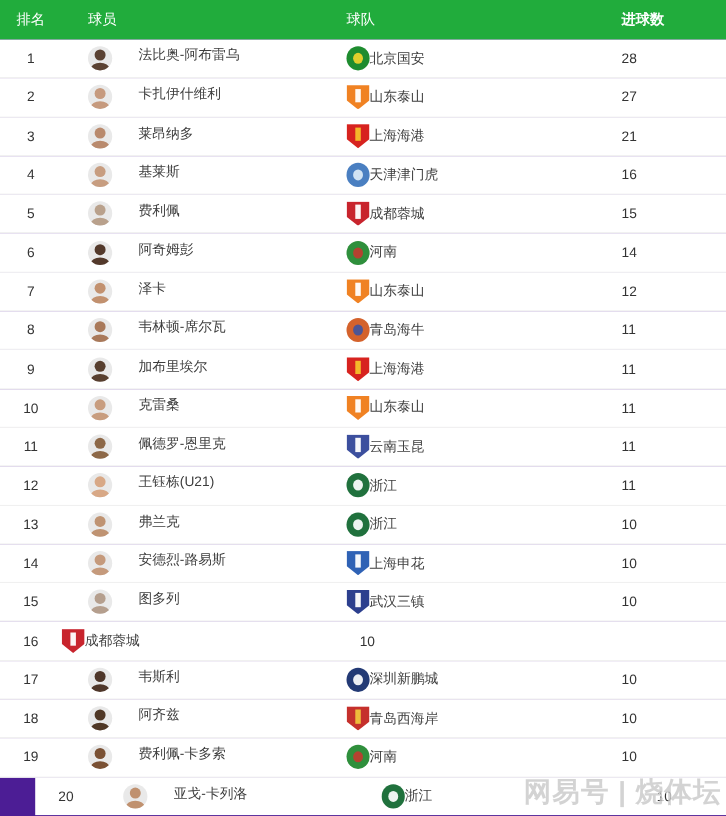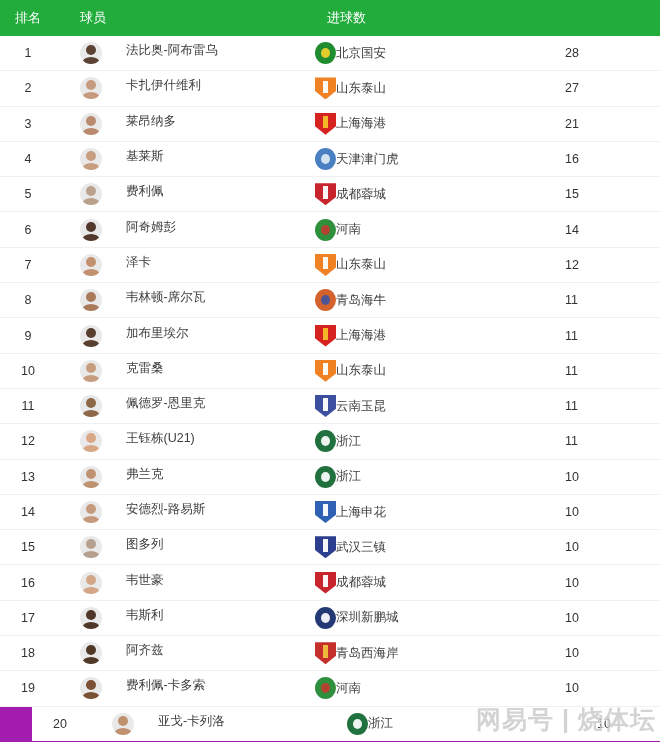--- a/index.html
+++ b/index.html
@@ -1,26 +1,26 @@
 <!DOCTYPE html>
 <html><head>
 <meta charset="utf-8">
 <style>
   html,body{margin:0;padding:0;background:#fff;}
   body{font-family:"Liberation Sans","DejaVu Sans",sans-serif;}
-  .page{position:relative;width:660px;height:742px;background:#a21caf;overflow:hidden;}
+  .page{position:relative;width:660px;height:742px;background:#4c1d95;overflow:hidden;}
   .thead{
     display:grid;grid-template-columns:56px 259px 238px 1fr;
     align-items:center;height:36px;background:var(--header-bg,#21ac3c);
     color:#fff;font-size:13px;font-weight:500;
   }
   .thead .h-rank{text-align:center;}
   .thead .h-player{padding-left:24px;font-family:Liberation Serif, serif;}
   .thead .h-team{padding-left:0;}
-  .thead .h-goals{padding-left:12px;}
+  .thead .h-goals{padding-left:12px;font-weight:bold;}
   .tbody{display:block;}
   .row{
     display:grid;grid-template-columns:56px 259px 238px 1fr;
     align-items:center;height:34.3px;border-bottom:1px solid #f0f0f0;
     background:#fff;font-size:12.5px;color:#3d3d3d;cursor:default;
   }
   .row:last-child{border-bottom:none;margin-left:32px;}
   .cell-rank{text-align:center;color:#333;}
   .cell-player{display:flex;align-items:flex-start;gap:24px;padding-left:24px;}
   .cell-team{display:flex;align-items:center;gap:0;}
@@ -60,20 +60,21 @@
   }
 </style>
 </head>
 <body>
 
 <div class="page">
 
   <div class="thead" style="--header-bg: #21ac3c;">
     <div class="h-rank">排名</div>
     <div class="h-player">球员</div>
+    <div class="h-team">球队</div>
     <div class="h-goals">进球数</div>
   </div>
 
   <div class="tbody">
   <div class="row">
     <div class="cell-rank">1</div>
     <div class="cell-player">
       <span class="avatar" style="--tone: #5b4233;"></span>
       <span>法比奥-阿布雷乌</span>
     </div>
@@ -261,24 +262,20 @@
     </div>
     <div class="cell-team">
       <span class="badge shield" style="--bc: #2c3f8e; --ba: #ffffff;"></span>
       <span>武汉三镇</span>
     </div>
     <div class="cell-goals">10</div>
   </div>
 
   <div class="row">
     <div class="cell-rank">16</div>
-    <div class="cell-player">
-      <span class="avatar" style="--tone: #d3a687;"></span>
-      <span>韦世豪</span>
-    </div>
     <div class="cell-team">
       <span class="badge shield" style="--bc: #c8242d; --ba: #ffffff;"></span>
       <span>成都蓉城</span>
     </div>
     <div class="cell-goals">10</div>
   </div>
 
   <div class="row">
     <div class="cell-rank">17</div>
     <div class="cell-player">

